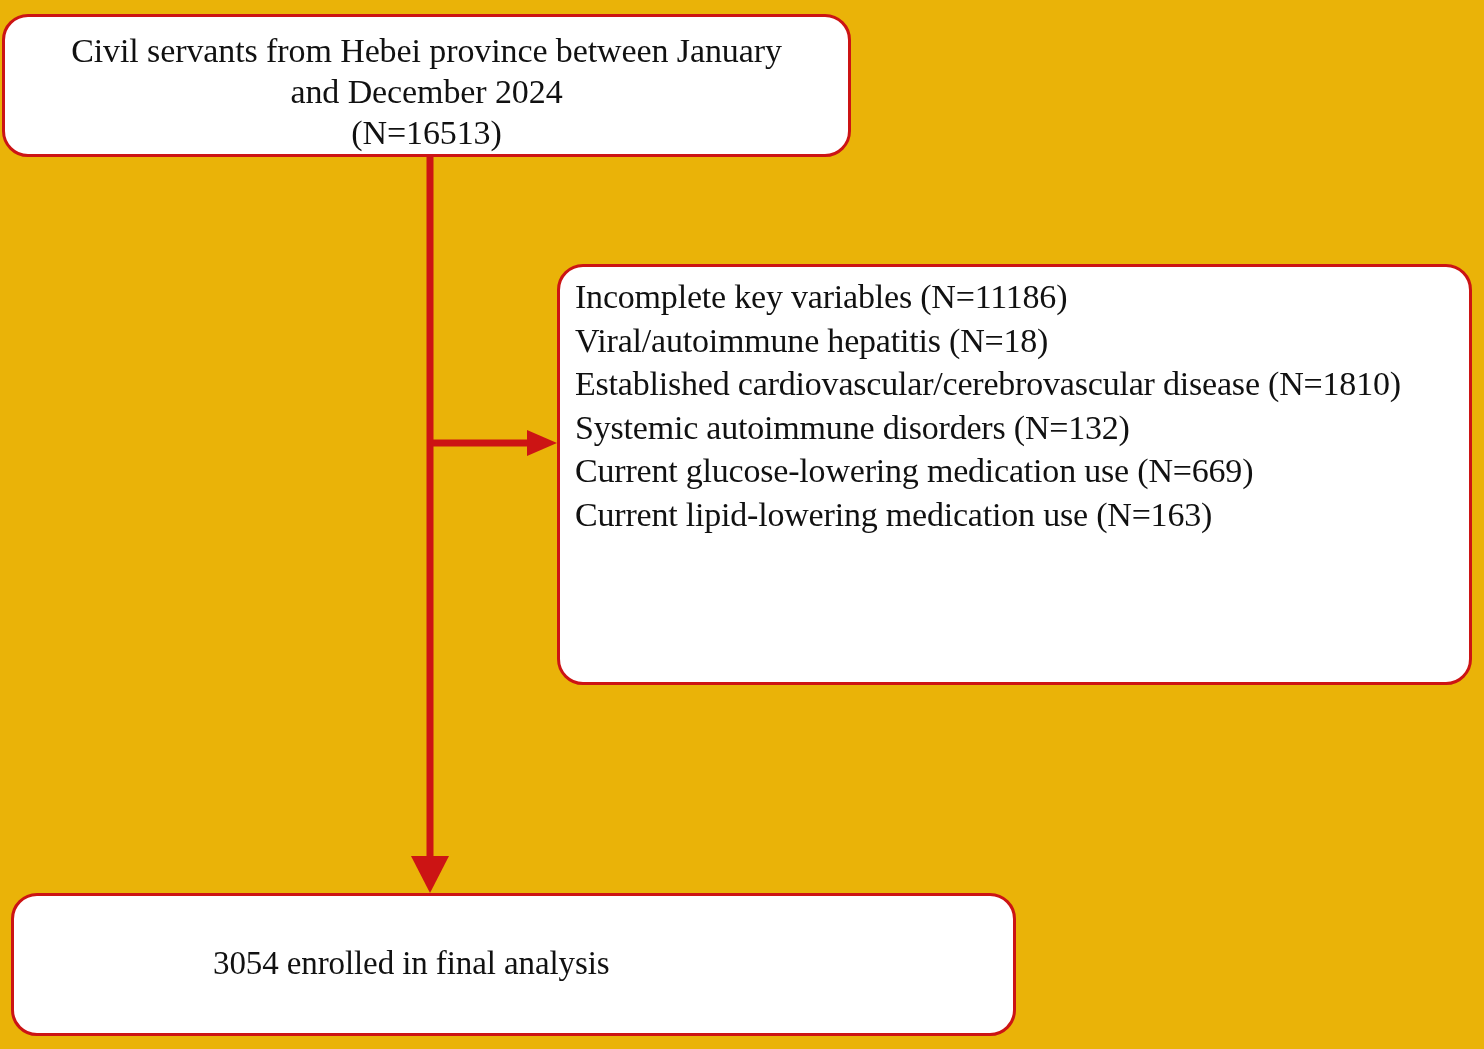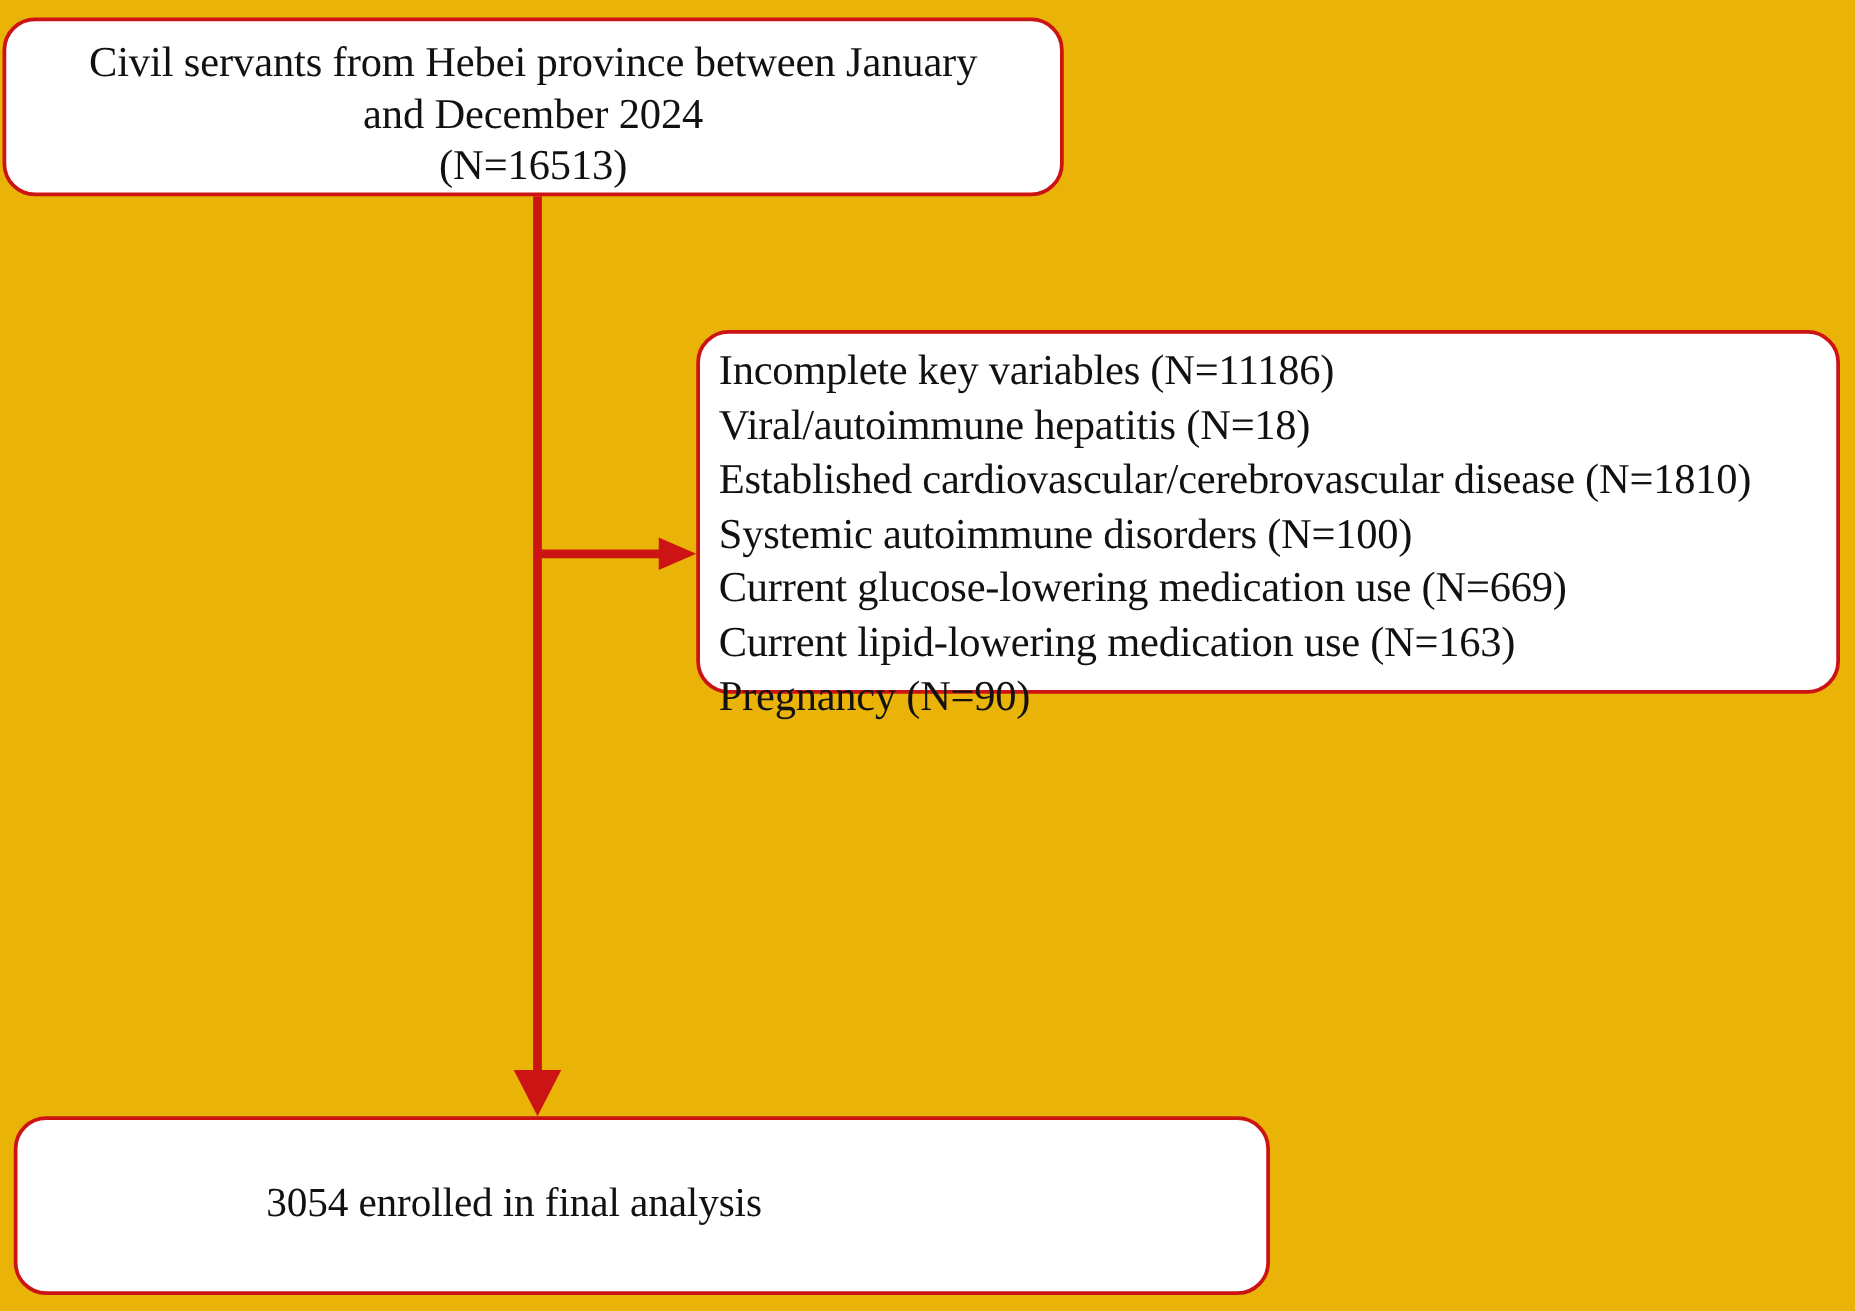--- a/index.html
+++ b/index.html
@@ -29,21 +29,21 @@
   #box-enrollment {
     left: 2px;
     top: 14px;
     width: 849px;
     height: 143px;
   }
   #box-exclusion {
     left: 557px;
     top: 264px;
     width: 915px;
-    height: 291px;
+    height: 421px;
   }
   #box-final {
     left: 11px;
     top: 893px;
     width: 1005px;
     height: 143px;
   }
 
   
   .box-text-centered {
@@ -114,24 +114,23 @@
     <div class="box-text-centered">Civil servants from Hebei province between January
 and December 2024
 (N=16513)</div>
   </div>
 
   <div class="flow-box" id="box-exclusion">
     <ul class="exclusion-list">
       <li>Incomplete key variables (N=11186)</li>
       <li>Viral/autoimmune hepatitis (N=18)</li>
       <li>Established cardiovascular/cerebrovascular disease (N=1810)</li>
-      <li>Systemic autoimmune disorders (N=100)</li>
+      <li>Systemic autoimmune disorders (N=132)</li>
       <li>Current glucose-lowering medication use (N=669)</li>
       <li>Current lipid-lowering medication use (N=163)</li>
-      <li>Pregnancy (N=90)</li>
     </ul>
   </div>
 
   <div class="flow-box" id="box-final">
     <div class="box-text-centered">3054 enrolled in final analysis</div>
   </div>
 
 </div>
 
 </body></html>

